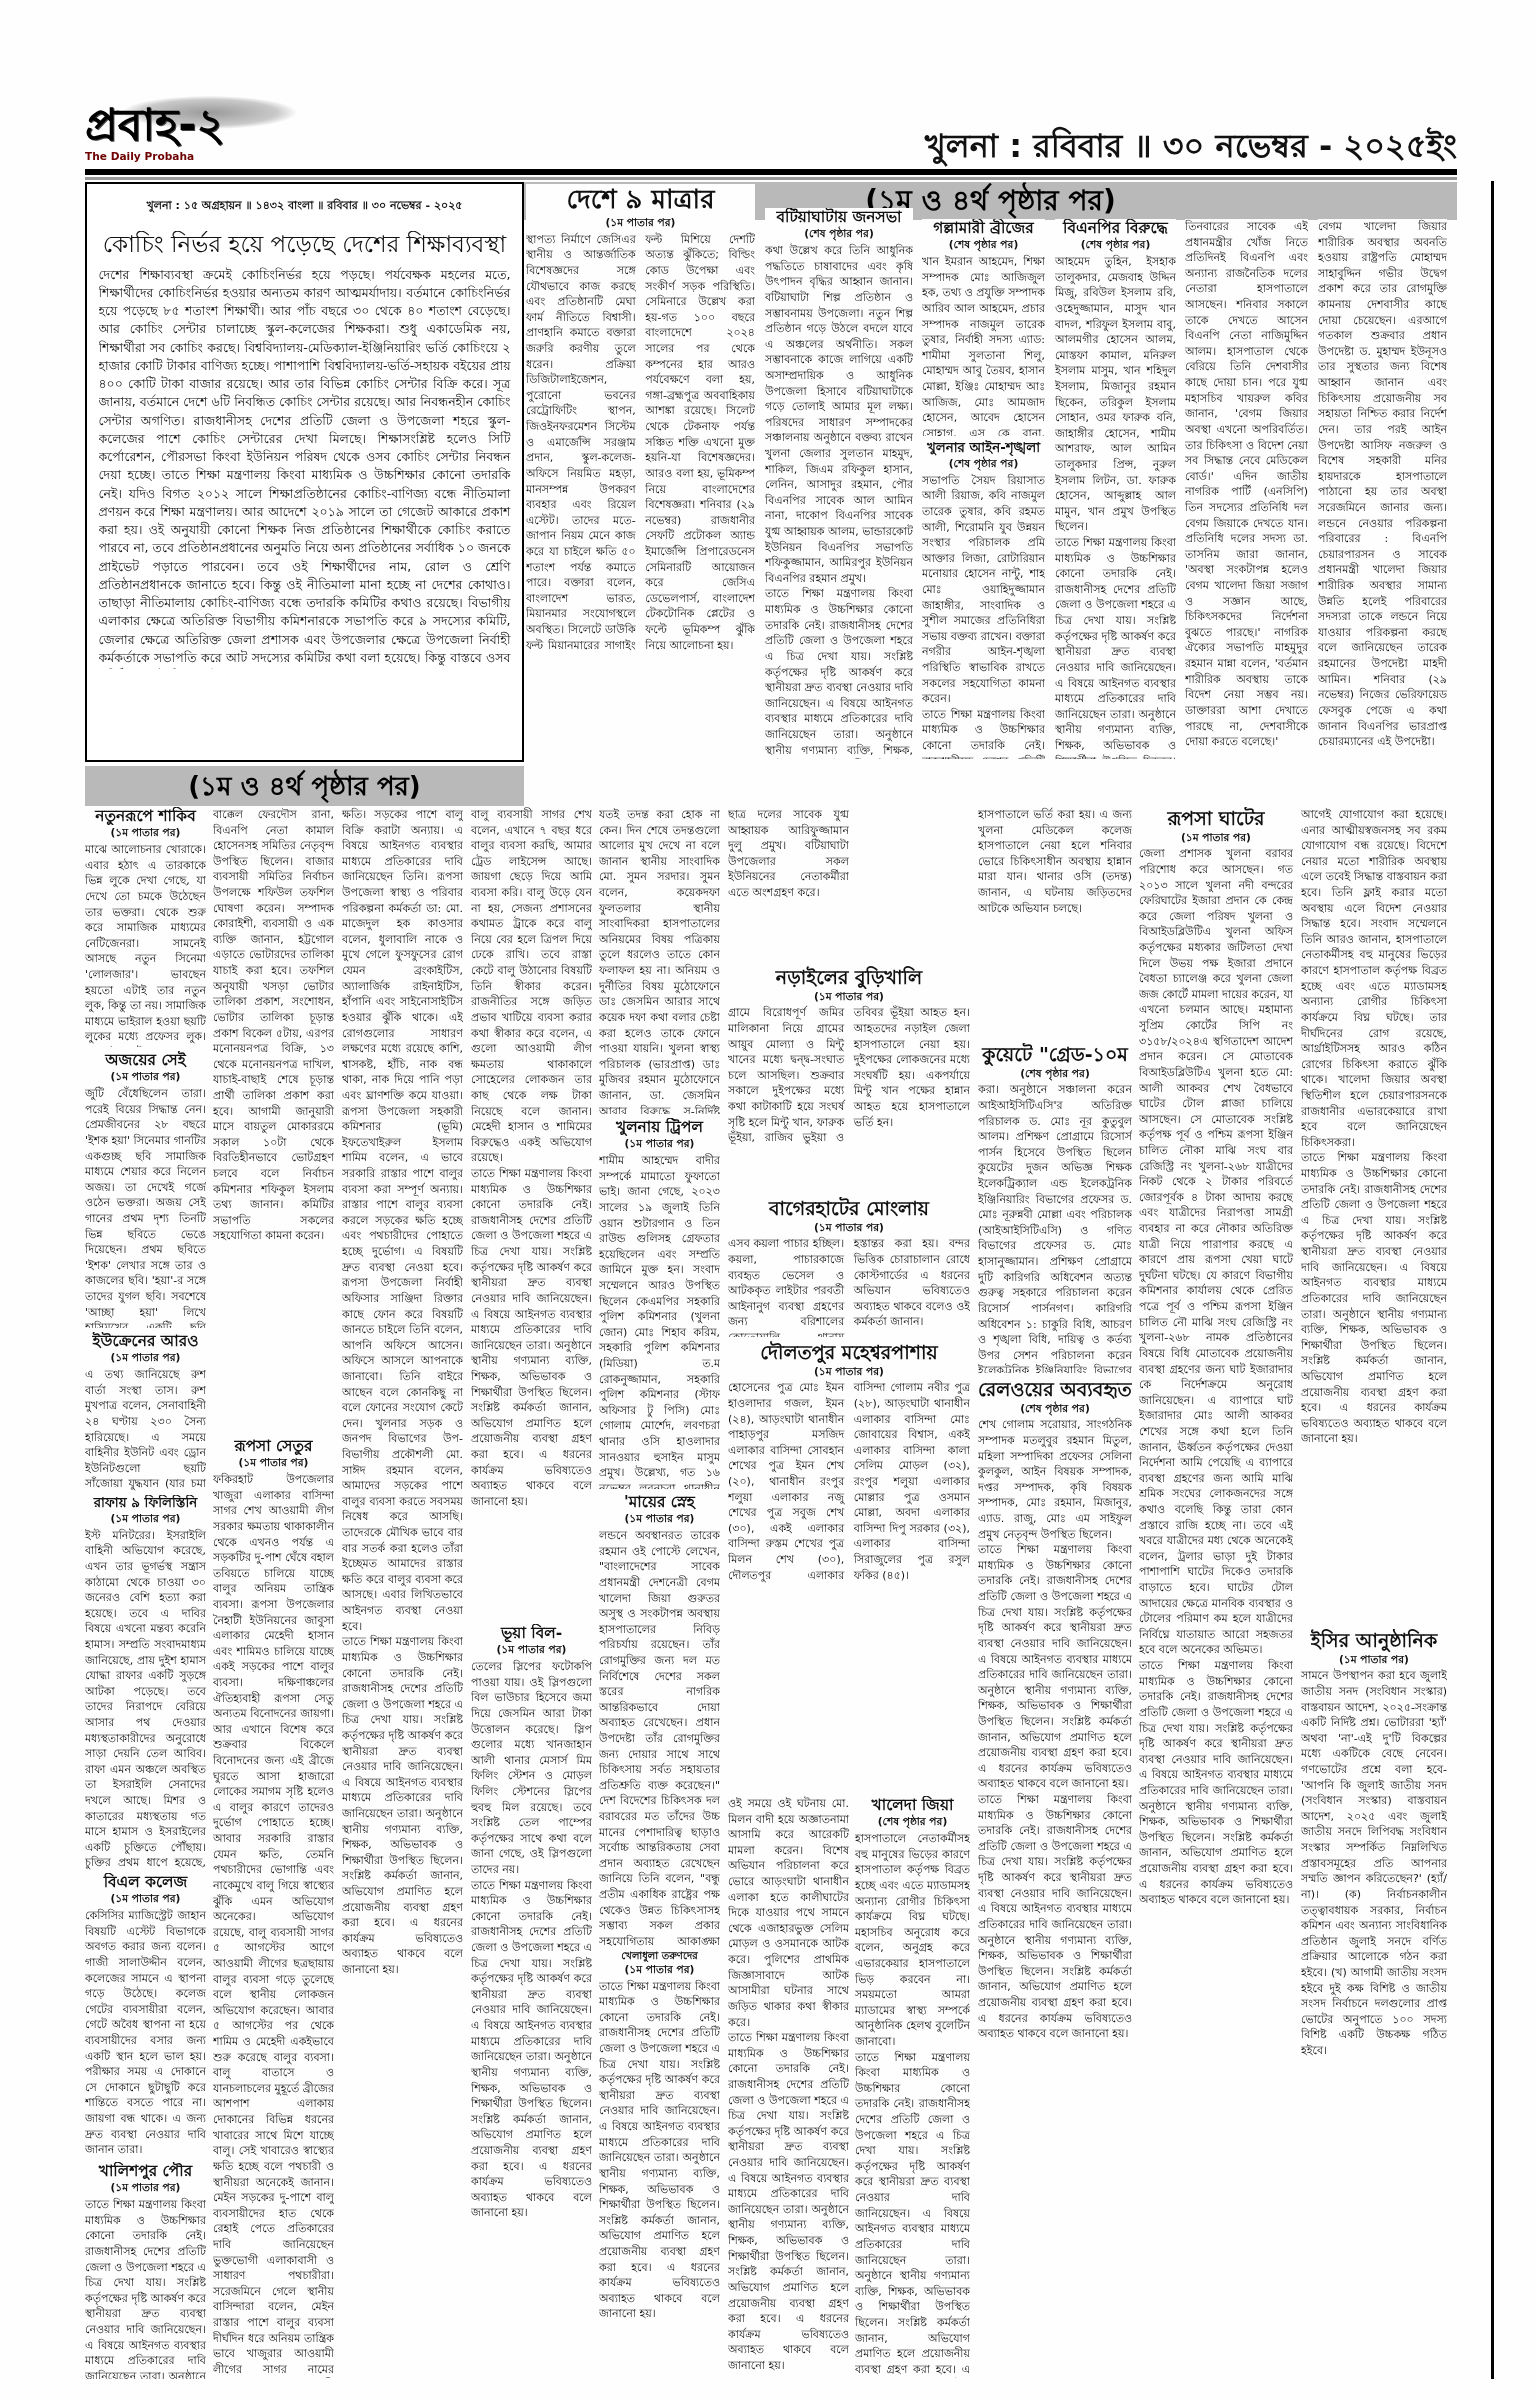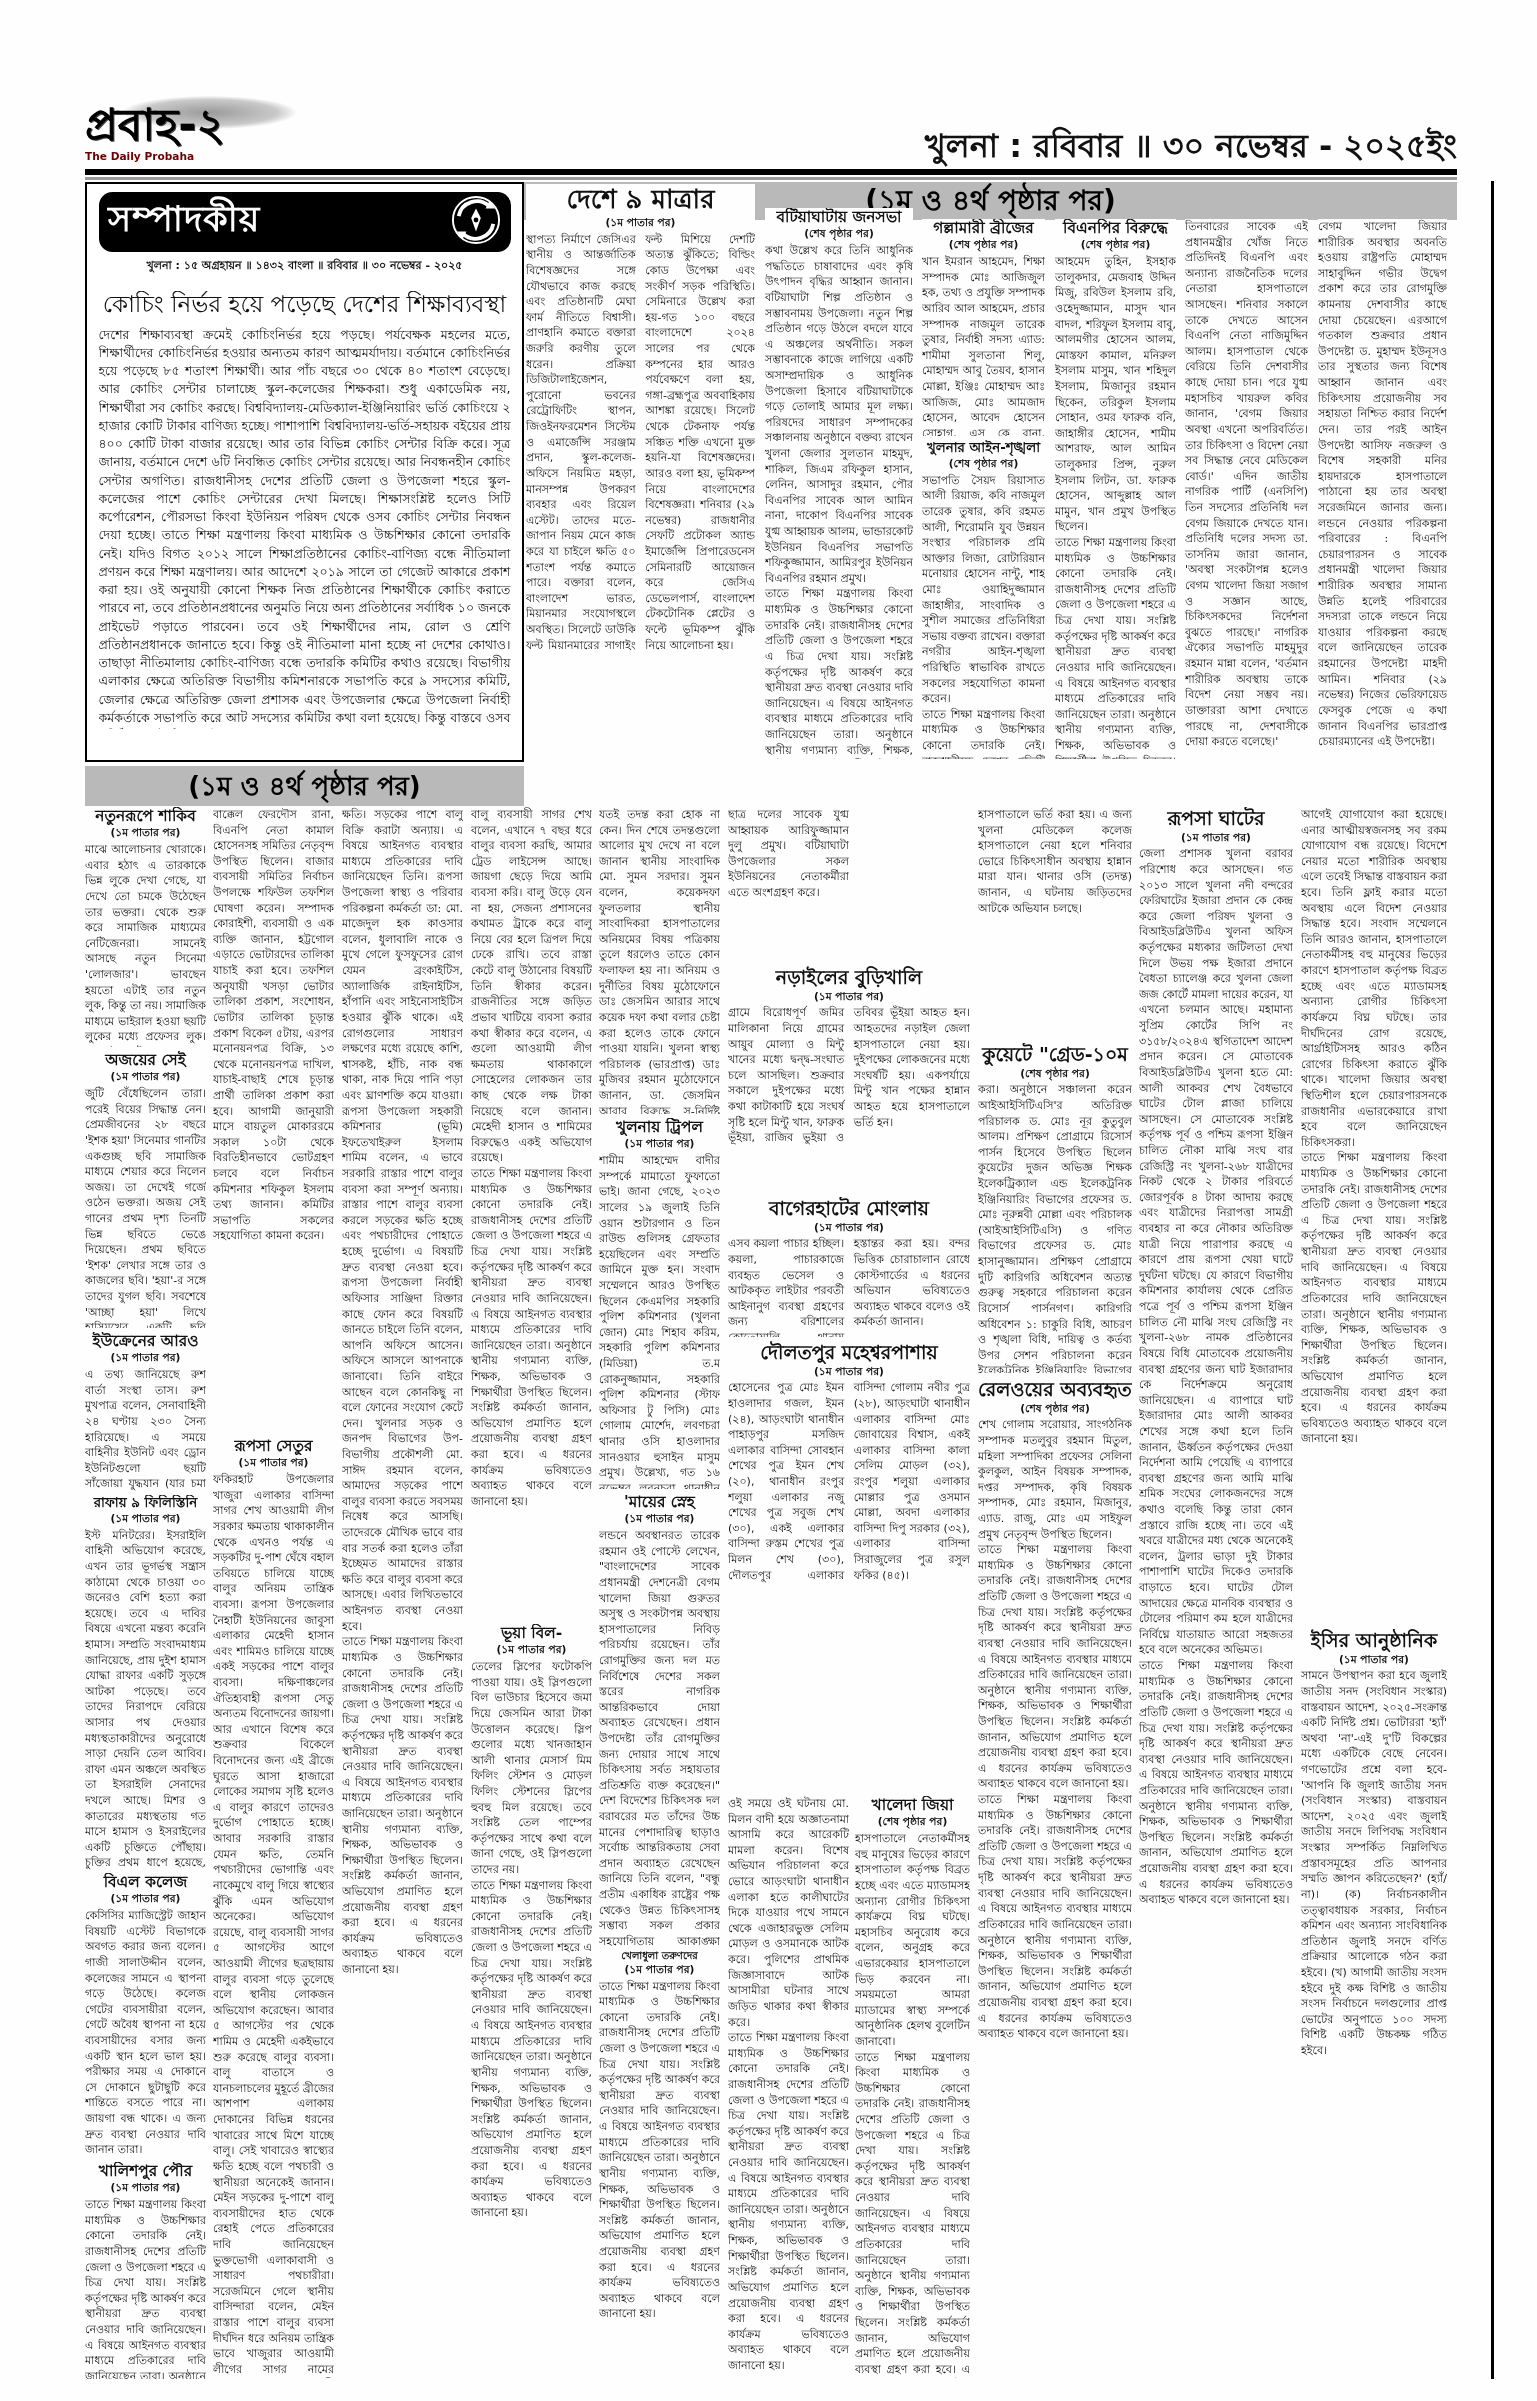--- a/index.html
+++ b/index.html
@@ -88,34 +88,20 @@
   </div>
   <div class="abs" id="pgdate">খুলনা : রবিবার ॥ ৩০ নভেম্বর - ২০২৫ইং</div>
   <div class="abs rule1"></div>
   <div class="abs rule2"></div>
   <div class="abs vrule"></div>
 
   <div class="abs band" id="bandtop">(১ম ও ৪র্থ পৃষ্ঠার পর)</div>
   <div class="abs band" id="bandleft">(১ম ও ৪র্থ পৃষ্ঠার পর)</div>
 
   <div class="abs" id="edbox">
-    <div id="edhead">
-      <span class="t">সম্পাদকীয়</span>
-      <span>
-        <svg width="50" height="50" viewBox="0 0 52 52">
-          <circle cx="26" cy="26" r="24" fill="#000" stroke="#fff" stroke-width="2"></circle>
-          <path d="M8 22 A19 19 0 0 1 40 12" fill="none" stroke="#fff" stroke-width="4"></path>
-          <path d="M44 30 A19 19 0 0 1 12 40" fill="none" stroke="#fff" stroke-width="4"></path>
-          <path d="M40 6 L46 14 L36 14 Z" fill="#fff"></path>
-          <path d="M12 46 L6 38 L16 38 Z" fill="#fff"></path>
-          <path d="M26 14 L31 24 L26 38 L21 24 Z" fill="#fff"></path>
-          <circle cx="26" cy="26" r="2.5" fill="#000"></circle>
-        </svg>
-      </span>
-    </div>
     <div id="eddate">খুলনা : ১৫ অগ্রহায়ন ॥ ১৪৩২ বাংলা ॥ রবিবার ॥ ৩০ নভেম্বর - ২০২৫</div>
     <div id="edhl">কোচিং নির্ভর হয়ে পড়েছে দেশের শিক্ষাব্যবস্থা</div>
     <div id="edbody">দেশের শিক্ষাব্যবস্থা ক্রমেই কোচিংনির্ভর হয়ে পড়ছে। পর্যবেক্ষক মহলের মতে, শিক্ষার্থীদের কোচিংনির্ভর হওয়ার অন্যতম কারণ আত্মমর্যাদায়। বর্তমানে কোচিংনির্ভর হয়ে পড়েছে ৮৫ শতাংশ শিক্ষার্থী। আর পাঁচ বছরে ৩০ থেকে ৪০ শতাংশ বেড়েছে। আর কোচিং সেন্টার চালাচ্ছে স্কুল-কলেজের শিক্ষকরা। শুধু একাডেমিক নয়, শিক্ষার্থীরা সব কোচিং করছে। বিশ্ববিদ্যালয়-মেডিক্যাল-ইঞ্জিনিয়ারিং ভর্তি কোচিংয়ে ২ হাজার কোটি টাকার বাণিজ্য হচ্ছে। পাশাপাশি বিশ্ববিদ্যালয়-ভর্তি-সহায়ক বইয়ের প্রায় ৪০০ কোটি টাকা বাজার রয়েছে। আর তার বিভিন্ন কোচিং সেন্টার বিক্রি করে। সূত্র জানায়, বর্তমানে দেশে ৬টি নিবন্ধিত কোচিং সেন্টার রয়েছে। আর নিবন্ধনহীন কোচিং সেন্টার অগণিত। রাজধানীসহ দেশের প্রতিটি জেলা ও উপজেলা শহরে স্কুল-কলেজের পাশে কোচিং সেন্টারের দেখা মিলছে। শিক্ষাসংশ্লিষ্ট হলেও সিটি কর্পোরেশন, পৌরসভা কিংবা ইউনিয়ন পরিষদ থেকে ওসব কোচিং সেন্টার নিবন্ধন দেয়া হচ্ছে। তাতে শিক্ষা মন্ত্রণালয় কিংবা মাধ্যমিক ও উচ্চশিক্ষার কোনো তদারকি নেই। যদিও বিগত ২০১২ সালে শিক্ষাপ্রতিষ্ঠানের কোচিং-বাণিজ্য বন্ধে নীতিমালা প্রণয়ন করে শিক্ষা মন্ত্রণালয়। আর আদেশে ২০১৯ সালে তা গেজেট আকারে প্রকাশ করা হয়। ওই অনুযায়ী কোনো শিক্ষক নিজ প্রতিষ্ঠানের শিক্ষার্থীকে কোচিং করাতে পারবে না, তবে প্রতিষ্ঠানপ্রধানের অনুমতি নিয়ে অন্য প্রতিষ্ঠানের সর্বাধিক ১০ জনকে প্রাইভেট পড়াতে পারবেন। তবে ওই শিক্ষার্থীদের নাম, রোল ও শ্রেণি প্রতিষ্ঠানপ্রধানকে জানাতে হবে। কিন্তু ওই নীতিমালা মানা হচ্ছে না দেশের কোথাও। তাছাড়া নীতিমালায় কোচিং-বাণিজ্য বন্ধে তদারকি কমিটির কথাও রয়েছে। বিভাগীয় এলাকার ক্ষেত্রে অতিরিক্ত বিভাগীয় কমিশনারকে সভাপতি করে ৯ সদস্যের কমিটি, জেলার ক্ষেত্রে অতিরিক্ত জেলা প্রশাসক এবং উপজেলার ক্ষেত্রে উপজেলা নির্বাহী কর্মকর্তাকে সভাপতি করে আট সদস্যের কমিটির কথা বলা হয়েছে। কিন্তু বাস্তবে ওসব কমিটির কার্যকারিতা নেই।</div>
   </div>
 
   <article class="blk b0">
     <h2 class="hl hl-xl">দেশে ৯ মাত্রার</h2>
     <div class="sub">(১ম পাতার পর)</div>
     <div class="bd">স্থাপত্য নির্মাণে জেসিএর স্থানীয় ও আন্তর্জাতিক বিশেষজ্ঞদের সঙ্গে যৌথভাবে কাজ করছে এবং প্রতিষ্ঠানটি মেঘা ফার্ম নীতিতে বিশ্বাসী। প্রাণহানি কমাতে বক্তারা জরুরি করণীয় তুলে ধরেন। প্রক্রিয়া ডিজিটালাইজেশন, পুরোনো ভবনের রেট্রোফিটিং স্থাপন, জিওইনফরমেশন সিস্টেম ও এমার্জেন্সি সরঞ্জাম প্রদান, স্কুল-কলেজ-অফিসে নিয়মিত মহড়া, মানসম্পন্ন উপকরণ ব্যবহার এবং রিয়েল এস্টেট। তাদের মতে-জাপান নিয়ম মেনে কাজ করে যা চাইলে ক্ষতি ৫০ শতাংশ পর্যন্ত কমাতে পারে। বক্তারা বলেন, বাংলাদেশ ভারত, মিয়ানমার সংযোগস্থলে অবস্থিত। সিলেটে ডাউকি ফল্ট মিয়ানমারের সাগাইং ফল্ট মিশিয়ে দেশটি অত্যন্ত ঝুঁকিতে; বিল্ডিং কোড উপেক্ষা এবং সংকীর্ণ সড়ক পরিস্থিতি। সেমিনারে উল্লেখ করা হয়-গত ১০০ বছরে বাংলাদেশে ২০২৪ সালের পর থেকে কম্পনের হার আরও পর্যবেক্ষণে বলা হয়, গঙ্গা-ব্রহ্মপুত্র অববাহিকায় আশঙ্কা রয়েছে। সিলেট থেকে টেকনাফ পর্যন্ত সঞ্চিত শক্তি এখনো মুক্ত হয়নি-যা বিশেষজ্ঞদের। আরও বলা হয়, ভূমিকম্প নিয়ে বাংলাদেশের বিশেষজ্ঞরা। শনিবার (২৯ নভেম্বর) রাজধানীর সেফটি প্রটোকল অ্যান্ড ইমার্জেন্সি প্রিপারেডনেস সেমিনারটি আয়োজন করে জেসিএ ডেভেলপার্স, বাংলাদেশ টেকটোনিক প্লেটের ও ফল্টে ভূমিকম্প ঝুঁকি নিয়ে আলোচনা হয়।</div>
   </article>

